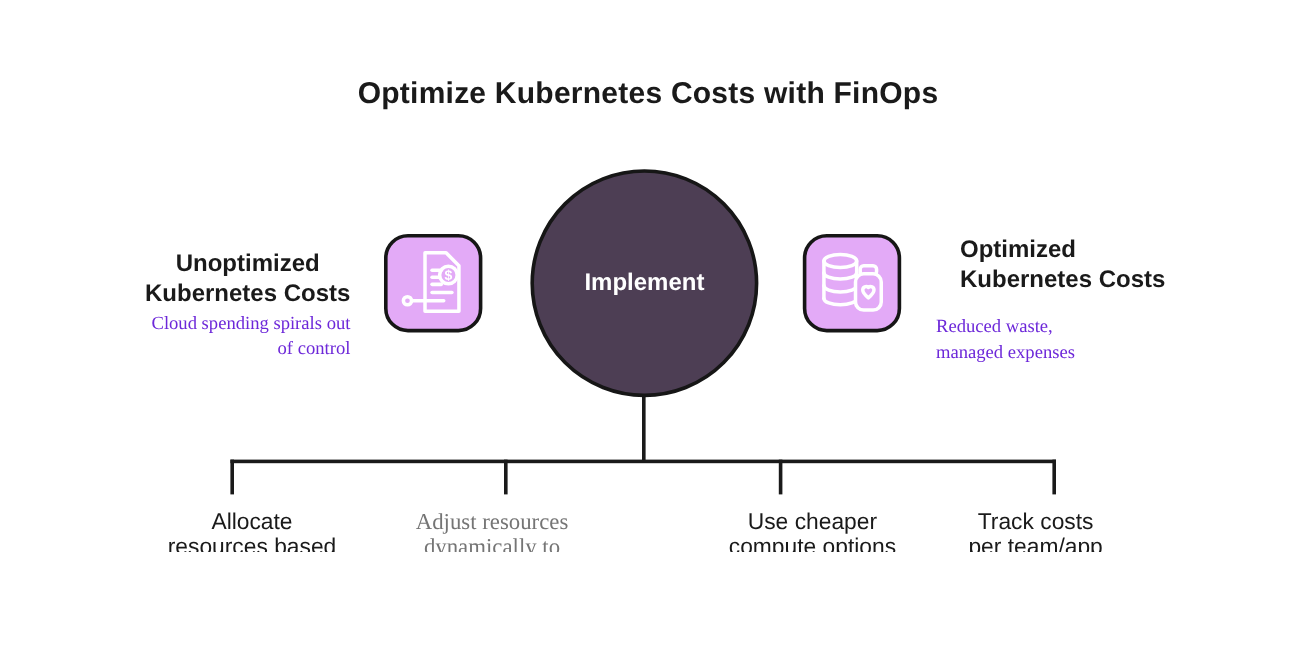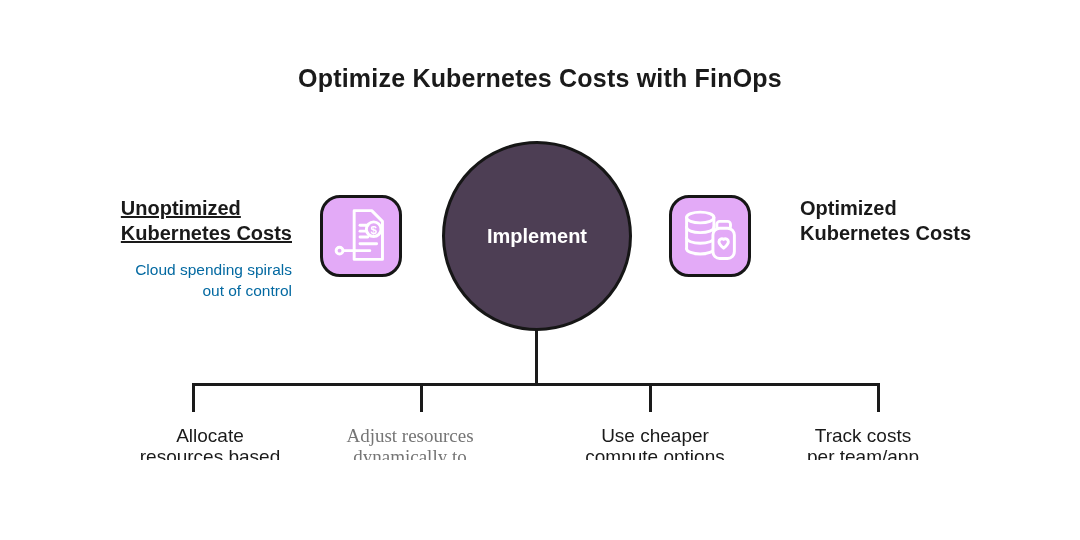--- a/index.html
+++ b/index.html
@@ -71,42 +71,43 @@
   .tile svg { display: block; }
   
   .heading {
     position: absolute;
     margin: 0;
     font-size: 20px;
     font-weight: 700;
     line-height: 25px;
     color: var(--text-dark, #1a1a1a);
   }
-  .heading-left  { right: 788px; top: 196px; text-align: left; text-decoration: underline; }
+  .heading-left  { right: 788px; top: 208px; text-align: center; }
   .heading-right { left: 780px;  top: 196px; text-align: left; margin-left: 20px; }
   .desc {
     position: absolute;
     font-size: 15.5px;
     line-height: 21px;
-    color: #0369a1;
+    color: #6d28d9;
+    font-family: Liberation Serif, serif;
   }
   .desc-left  { right: 788px; top: 259px; width: 172px; text-align: right; }
   .desc-right { left: 780px;  top: 262px; width: 140px; text-align: left; }
   
   .branch-label {
     position: absolute;
     top: 425px;
     text-align: center;
     font-size: 19px;
     line-height: 21px;
     color: var(--text-dark, #1a1a1a);
   }
   .branch-1 { left: 135px; width: 150px; }
   .branch-2 { left: 322px; width: 176px; font-family: Liberation Serif, serif; }
-  .branch-3 { left: 575px; width: 160px; }
+  .branch-3 { left: 597px; width: 160px; }
   .branch-4 { left: 800px; width: 126px; }
   .muted { color: var(--text-muted, #757575); }
 </style>
 </head>
 <body>
 
 <div class="canvas">
 
   <h1 class="title">Optimize Kubernetes Costs with FinOps</h1>
 
@@ -162,19 +163,20 @@
   <h2 class="heading heading-left">
     <span>Unoptimized</span><br>
     <span>Kubernetes Costs</span>
   </h2>
   <div class="desc desc-left">Cloud spending spirals out of control</div>
 
   <h2 class="heading heading-right">
     <span>Optimized</span><br>
     <span>Kubernetes Costs</span>
   </h2>
+  <div class="desc desc-right">Reduced waste, managed expenses</div>
 
   <div class="branch-label branch-1">Allocate resources based on needs</div>
   <div class="branch-label branch-2 muted">Adjust resources dynamically to demand</div>
   <div class="branch-label branch-3">Use cheaper compute options</div>
   <div class="branch-label branch-4">Track costs per team/app</div>
 
 </div>
 
 </body></html>

